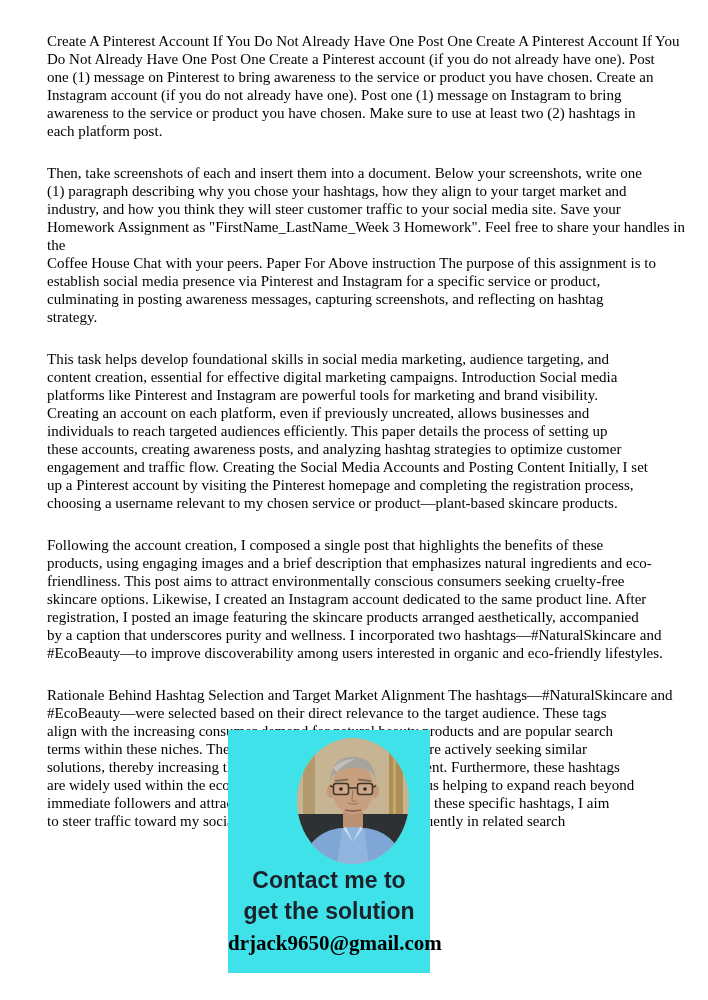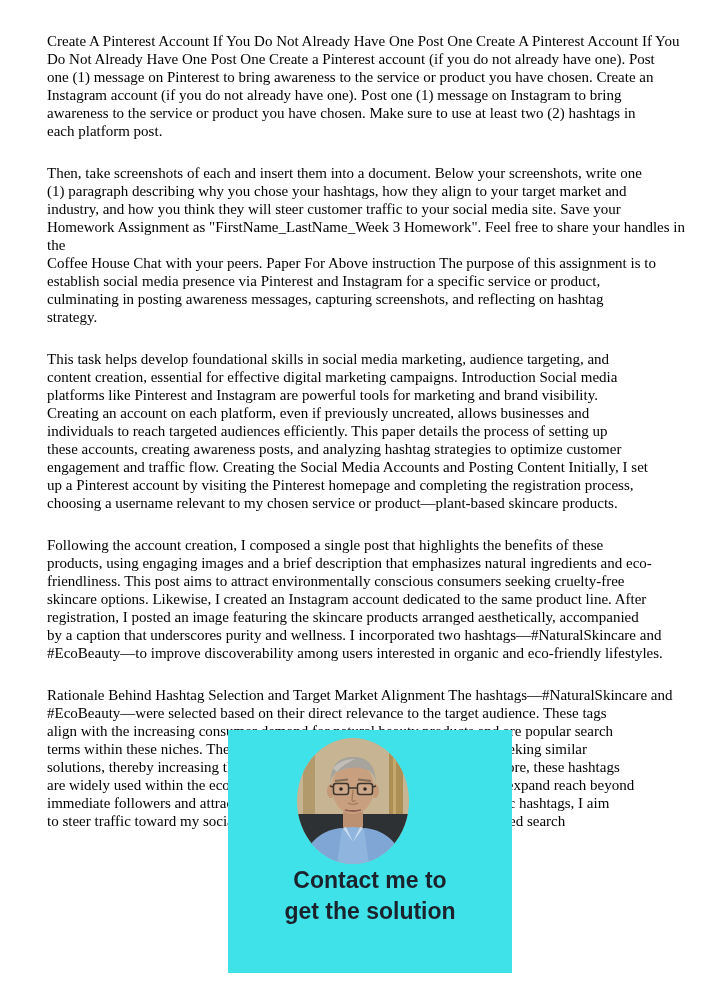--- a/index.html
+++ b/index.html
@@ -19,21 +19,21 @@
     line-height: 18px;
     color: #000000;
   }
   .para {
     margin: 0 0 24px 0;
     white-space: pre-line;
   }
   .card {
     position: absolute;
     left: 228px; top: 730px;
-    width: 284px; height: 243px;
+    width: 202px; height: 243px;
     background: #3fe2e8;
   }
   .avatar {
     position: absolute;
     left: 69px; top: 8px;
     width: 112px; height: 126px;
   }
   .avatar svg { display: block; }
   .card-heading {
     position: absolute;
@@ -153,15 +153,16 @@
 
           <path d="M56,52 L55,62 C55,64 58,64 58,62" stroke="#a07a5c" stroke-width="1.3" fill="none"></path>
           <path d="M51,65 Q56,67.5 61,65" stroke="#9c7558" stroke-width="1.2" fill="none"></path>
 
           <path d="M48,72 Q56,74 64,72" stroke="#8a5d4e" stroke-width="1.8" fill="none"></path>
         </g>
       </svg>
     </div>
     <div class="card-heading">Contact me to
 get the solution</div>
+    <div class="card-email">drjack9650@gmail.com</div>
   </div>
 
 </div>
 
 </body></html>

